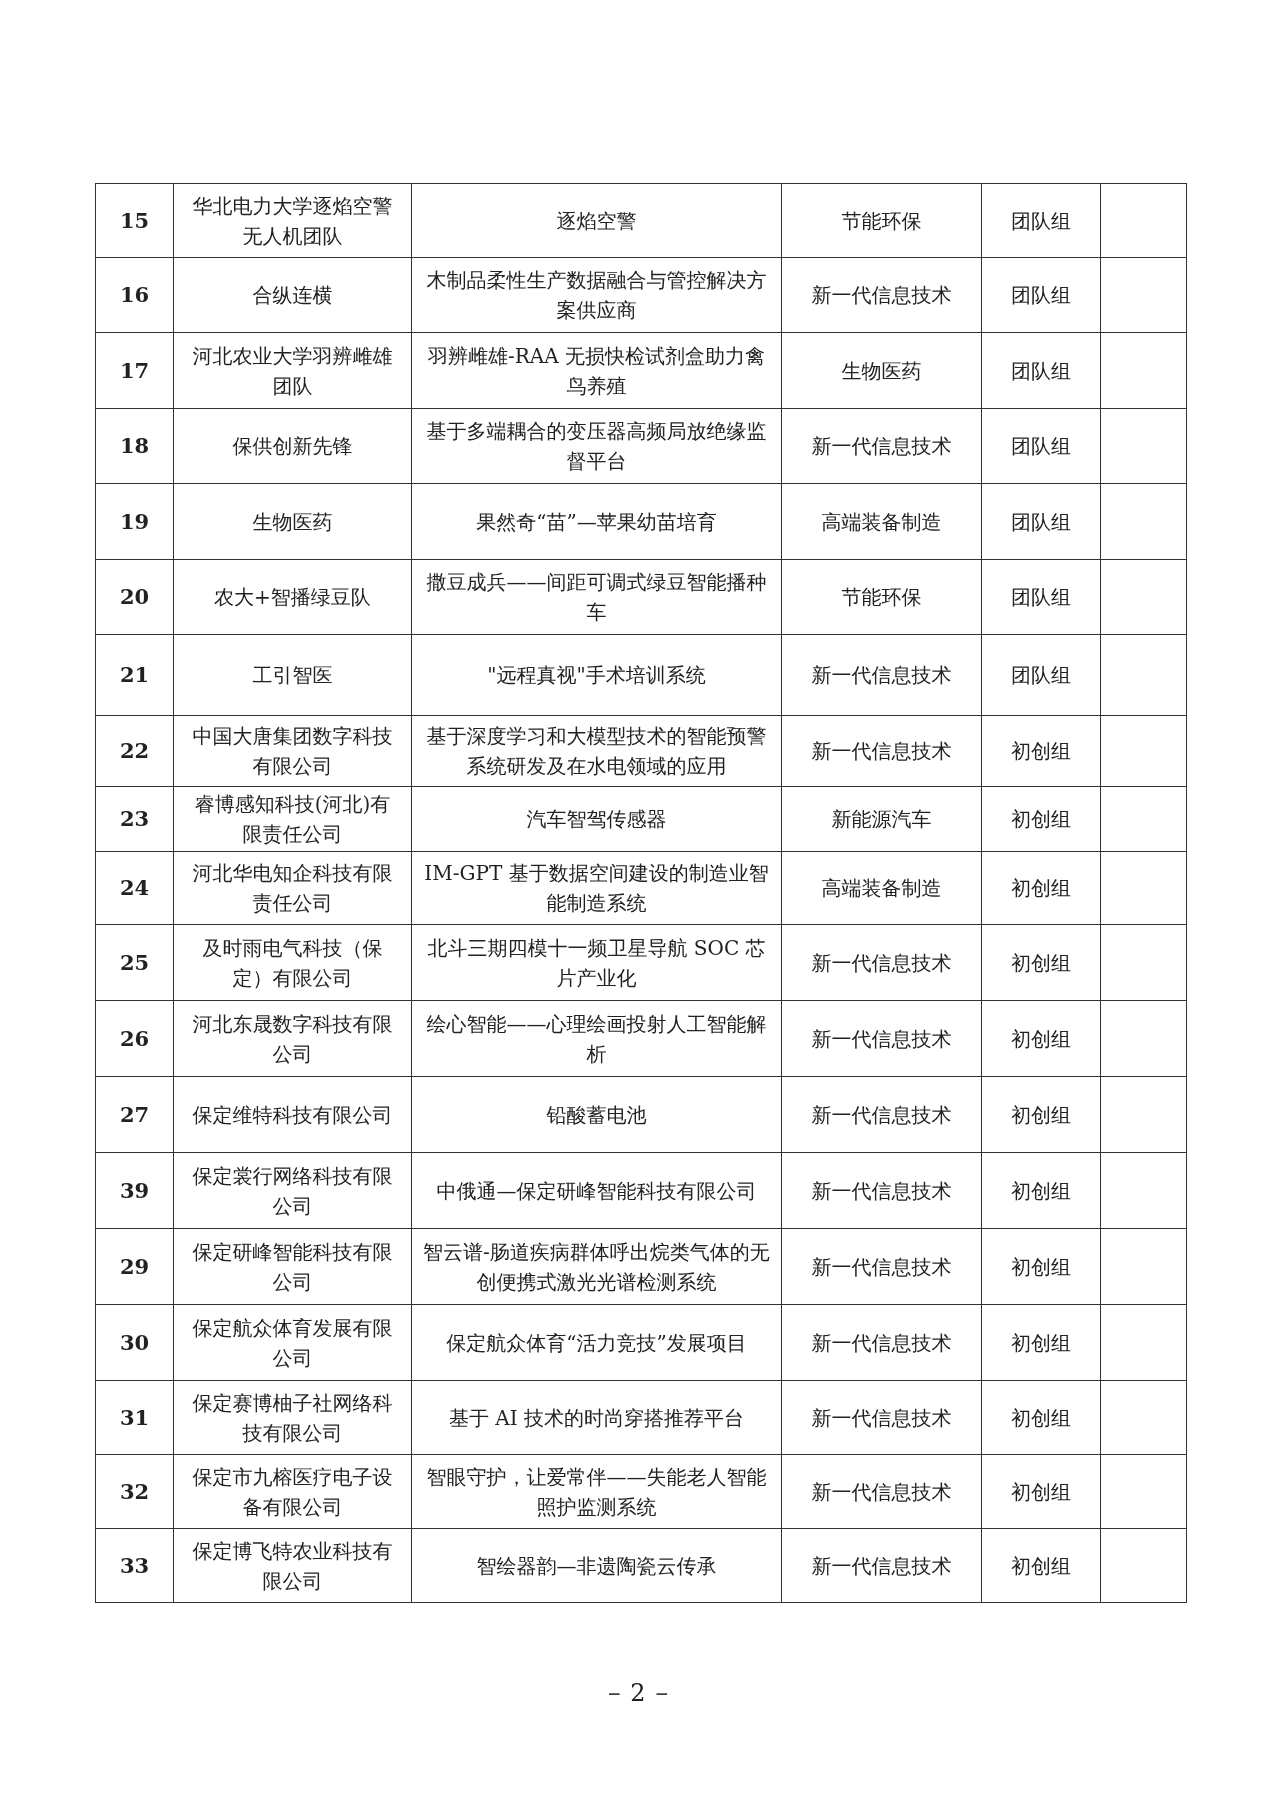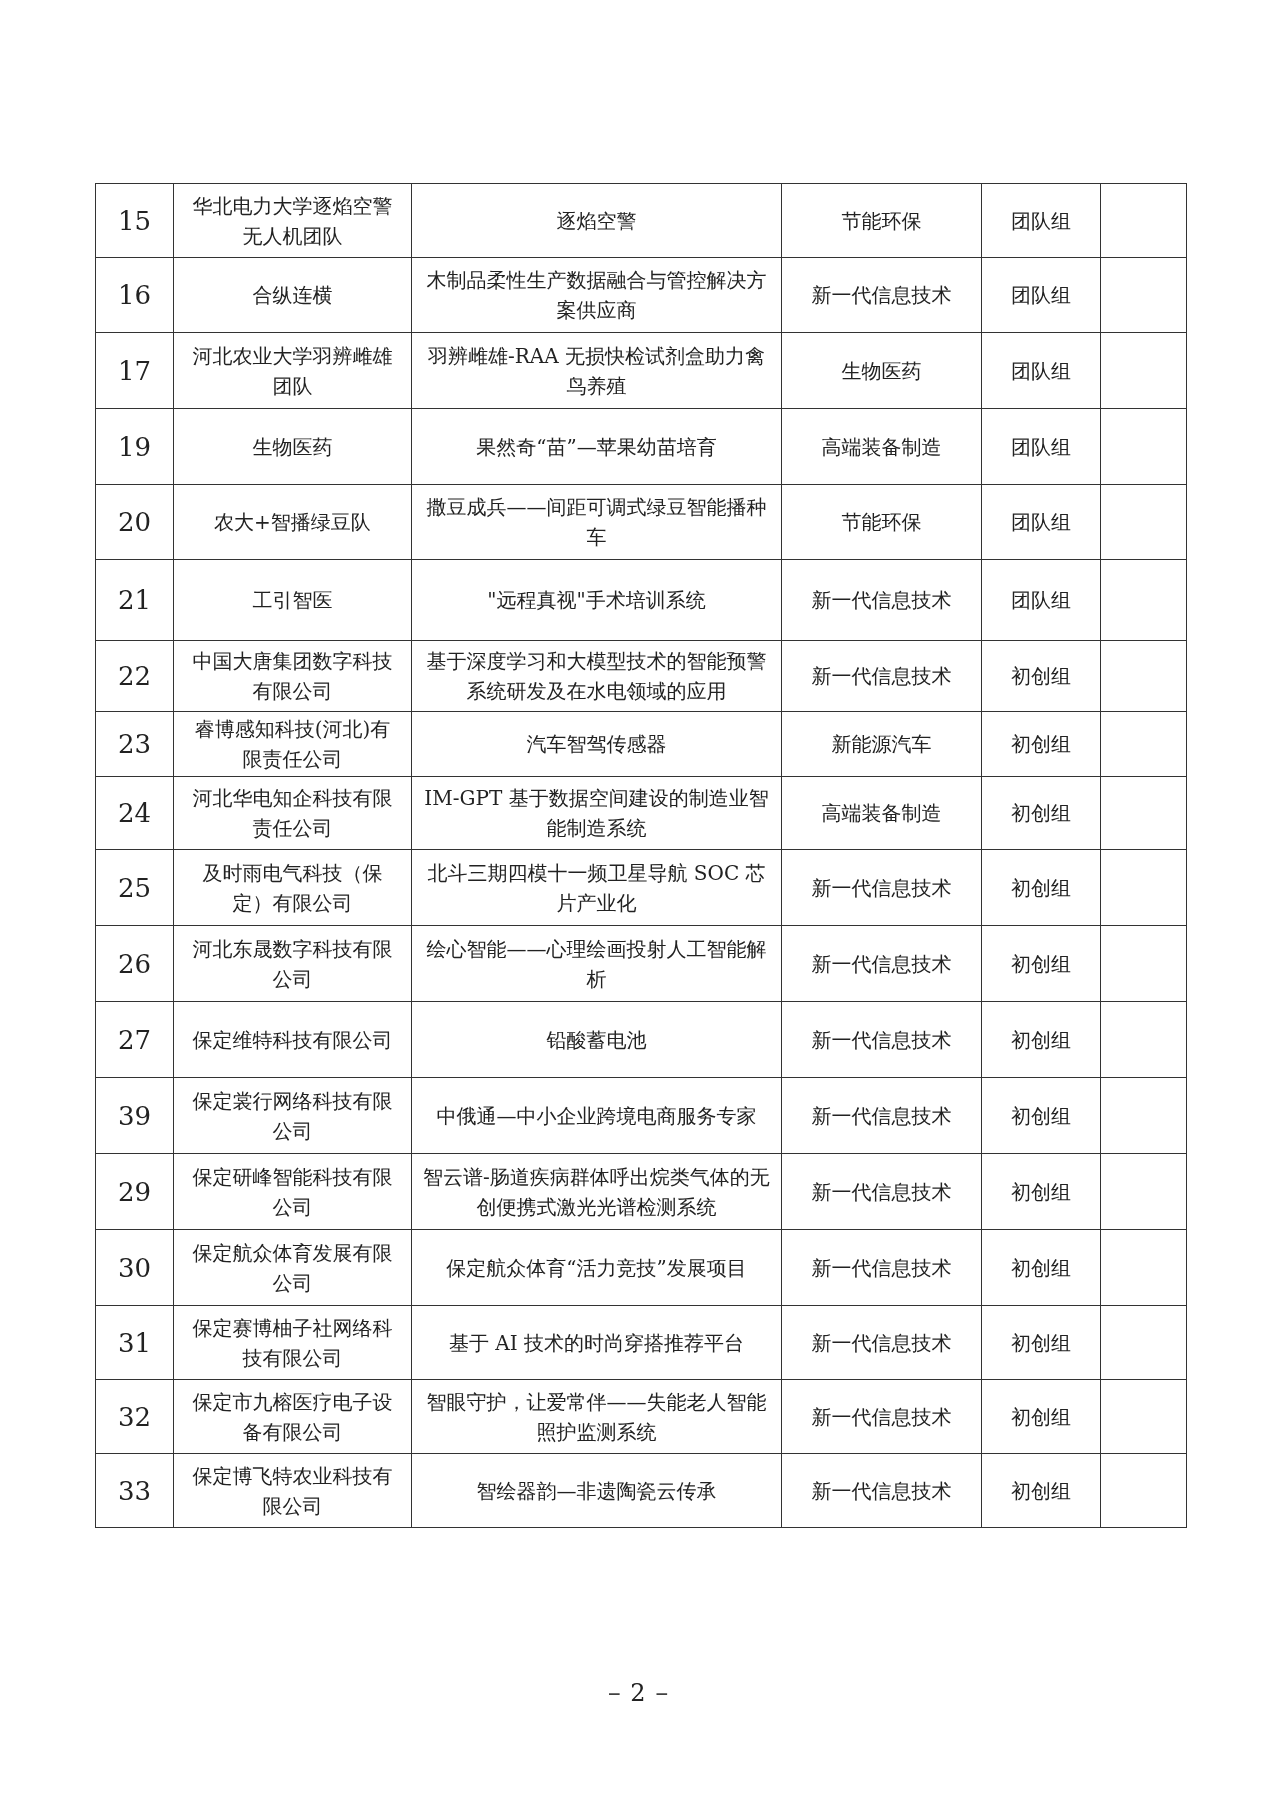--- a/index.html
+++ b/index.html
@@ -13,21 +13,21 @@
       border-collapse: collapse; table-layout: fixed;
       width: 1091px;
     }
     .page-table td {
       border: 1.5px solid #333333;
       text-align: center; vertical-align: middle;
       font-size: 20px; line-height: 30px;
       padding: 2px 8px; box-sizing: border-box;
       overflow: hidden;
     }
-    .page-table td.num { font-size: 26px; padding: 0; }
+    .page-table td.num { font-size: 21px; padding: 0; font-weight: bold; }
     .page-table td.name { padding: 2px 14px; }
     .page-table td.proj { padding: 2px 10px; }
     .page-footer {
       position: absolute; left: 0; width: 1280px; top: 1677px;
       text-align: center; font-size: 24px; letter-spacing: 4px;
     }
   </style>
 </head>
 <body>
 
@@ -58,20 +58,28 @@
         <td class="note"></td>
       </tr>
       <tr style="height: 76px;">
         <td class="num">17</td>
         <td class="name">河北农业大学羽辨雌雄团队</td>
         <td class="proj">羽辨雌雄-RAA 无损快检试剂盒助力禽鸟养殖</td>
         <td class="field">生物医药</td>
         <td class="group">团队组</td>
         <td class="note"></td>
       </tr>
+      <tr style="height: 75px;">
+        <td class="num">18</td>
+        <td class="name">保供创新先锋</td>
+        <td class="proj">基于多端耦合的变压器高频局放绝缘监督平台</td>
+        <td class="field">新一代信息技术</td>
+        <td class="group">团队组</td>
+        <td class="note"></td>
+      </tr>
       <tr style="height: 76px;">
         <td class="num">19</td>
         <td class="name">生物医药</td>
         <td class="proj">果然奇“苗”—苹果幼苗培育</td>
         <td class="field">高端装备制造</td>
         <td class="group">团队组</td>
         <td class="note"></td>
       </tr>
       <tr style="height: 75px;">
         <td class="num">20</td>
@@ -133,21 +141,21 @@
         <td class="num">27</td>
         <td class="name">保定维特科技有限公司</td>
         <td class="proj">铅酸蓄电池</td>
         <td class="field">新一代信息技术</td>
         <td class="group">初创组</td>
         <td class="note"></td>
       </tr>
       <tr style="height: 76px;">
         <td class="num">39</td>
         <td class="name">保定裳行网络科技有限公司</td>
-        <td class="proj">中俄通—中小企业跨境电商服务专家</td>
+        <td class="proj">中俄通—保定研峰智能科技有限公司</td>
         <td class="field">新一代信息技术</td>
         <td class="group">初创组</td>
         <td class="note"></td>
       </tr>
       <tr style="height: 76px;">
         <td class="num">29</td>
         <td class="name">保定研峰智能科技有限公司</td>
         <td class="proj">智云谱-肠道疾病群体呼出烷类气体的无创便携式激光光谱检测系统</td>
         <td class="field">新一代信息技术</td>
         <td class="group">初创组</td>

